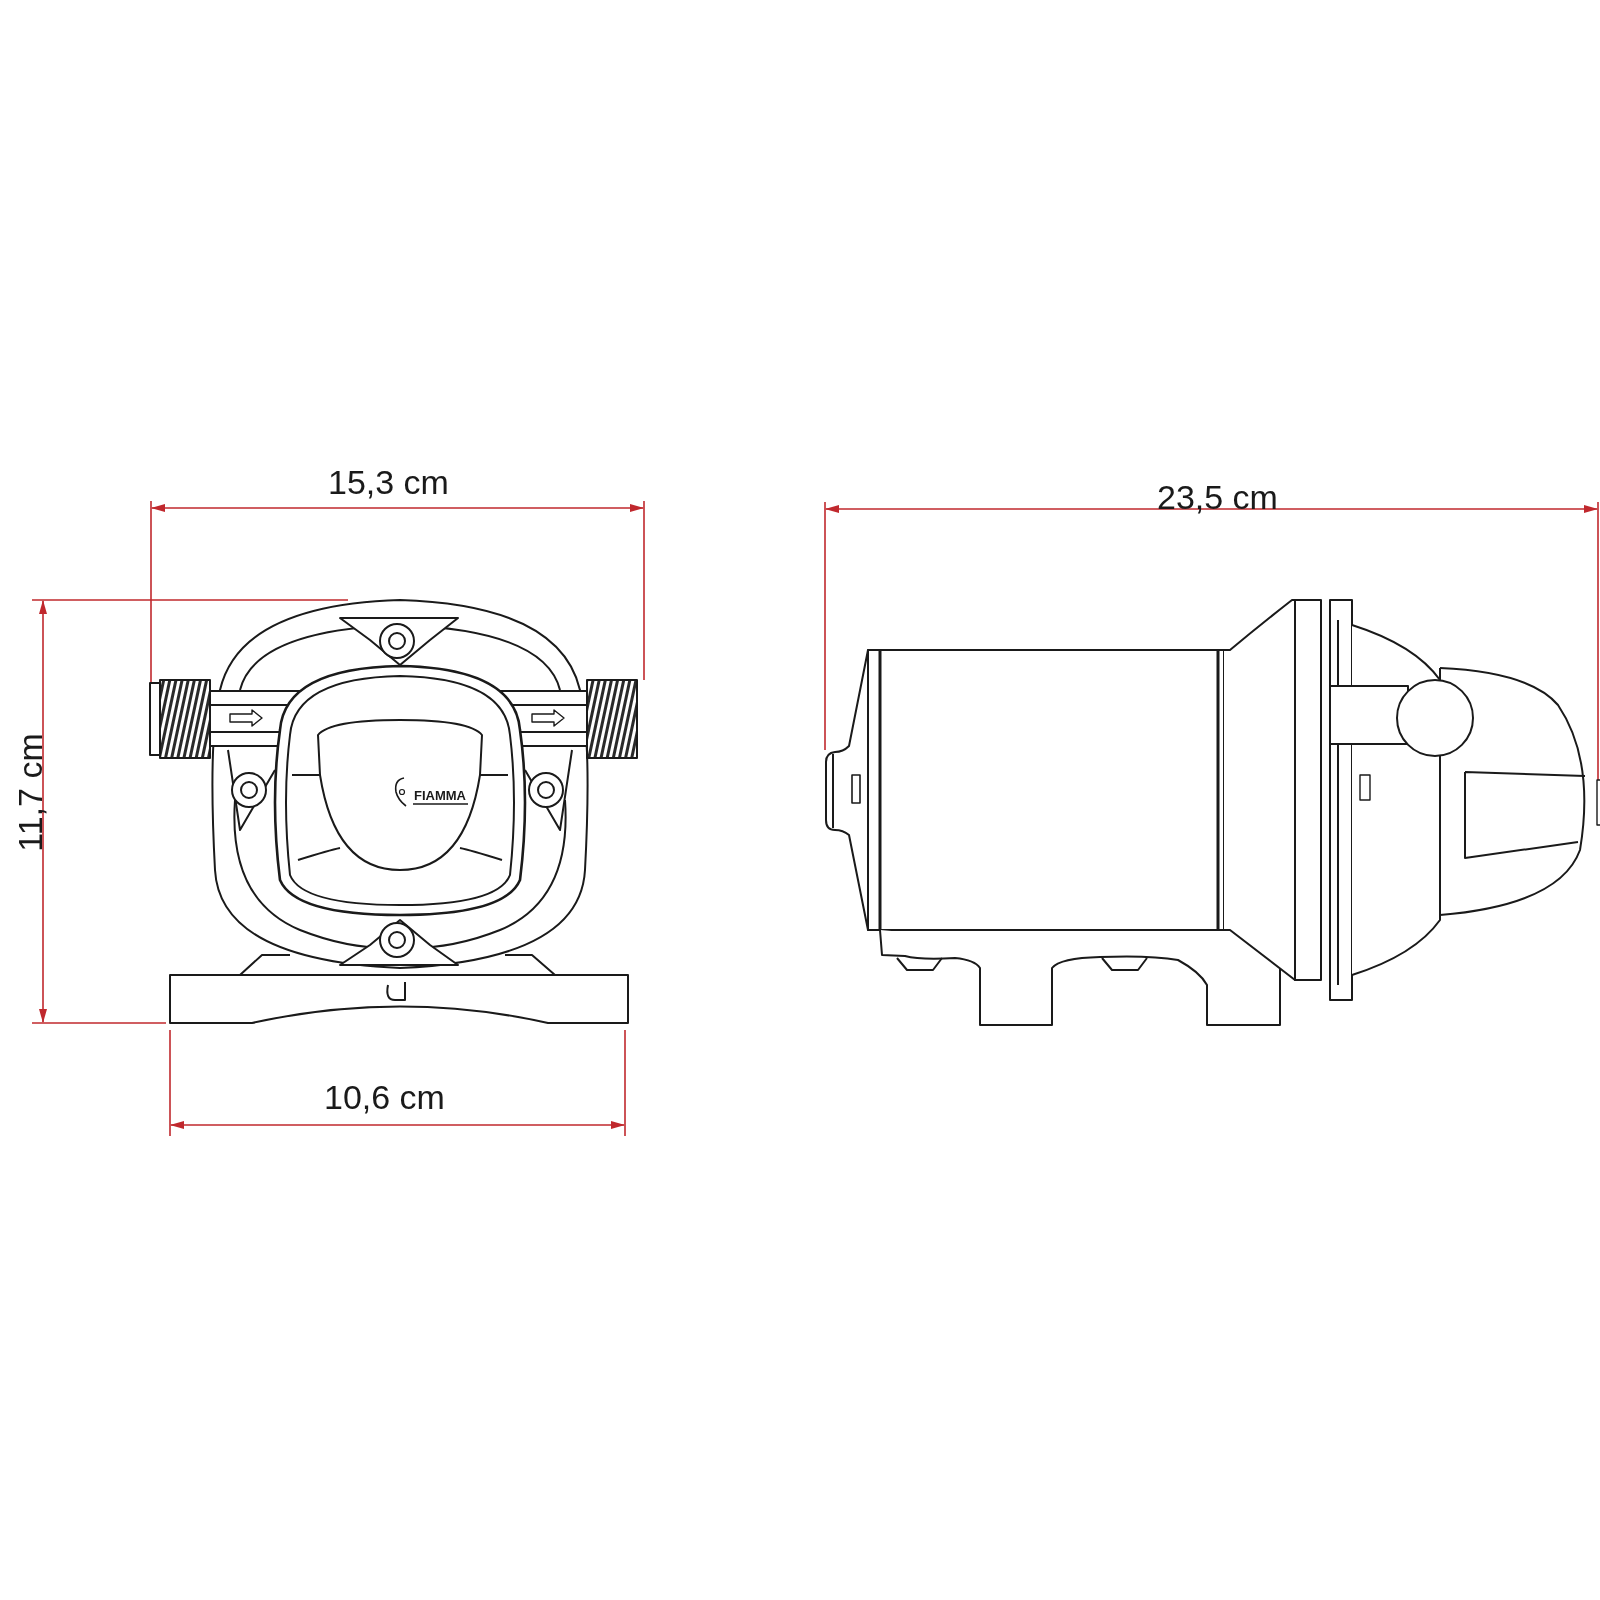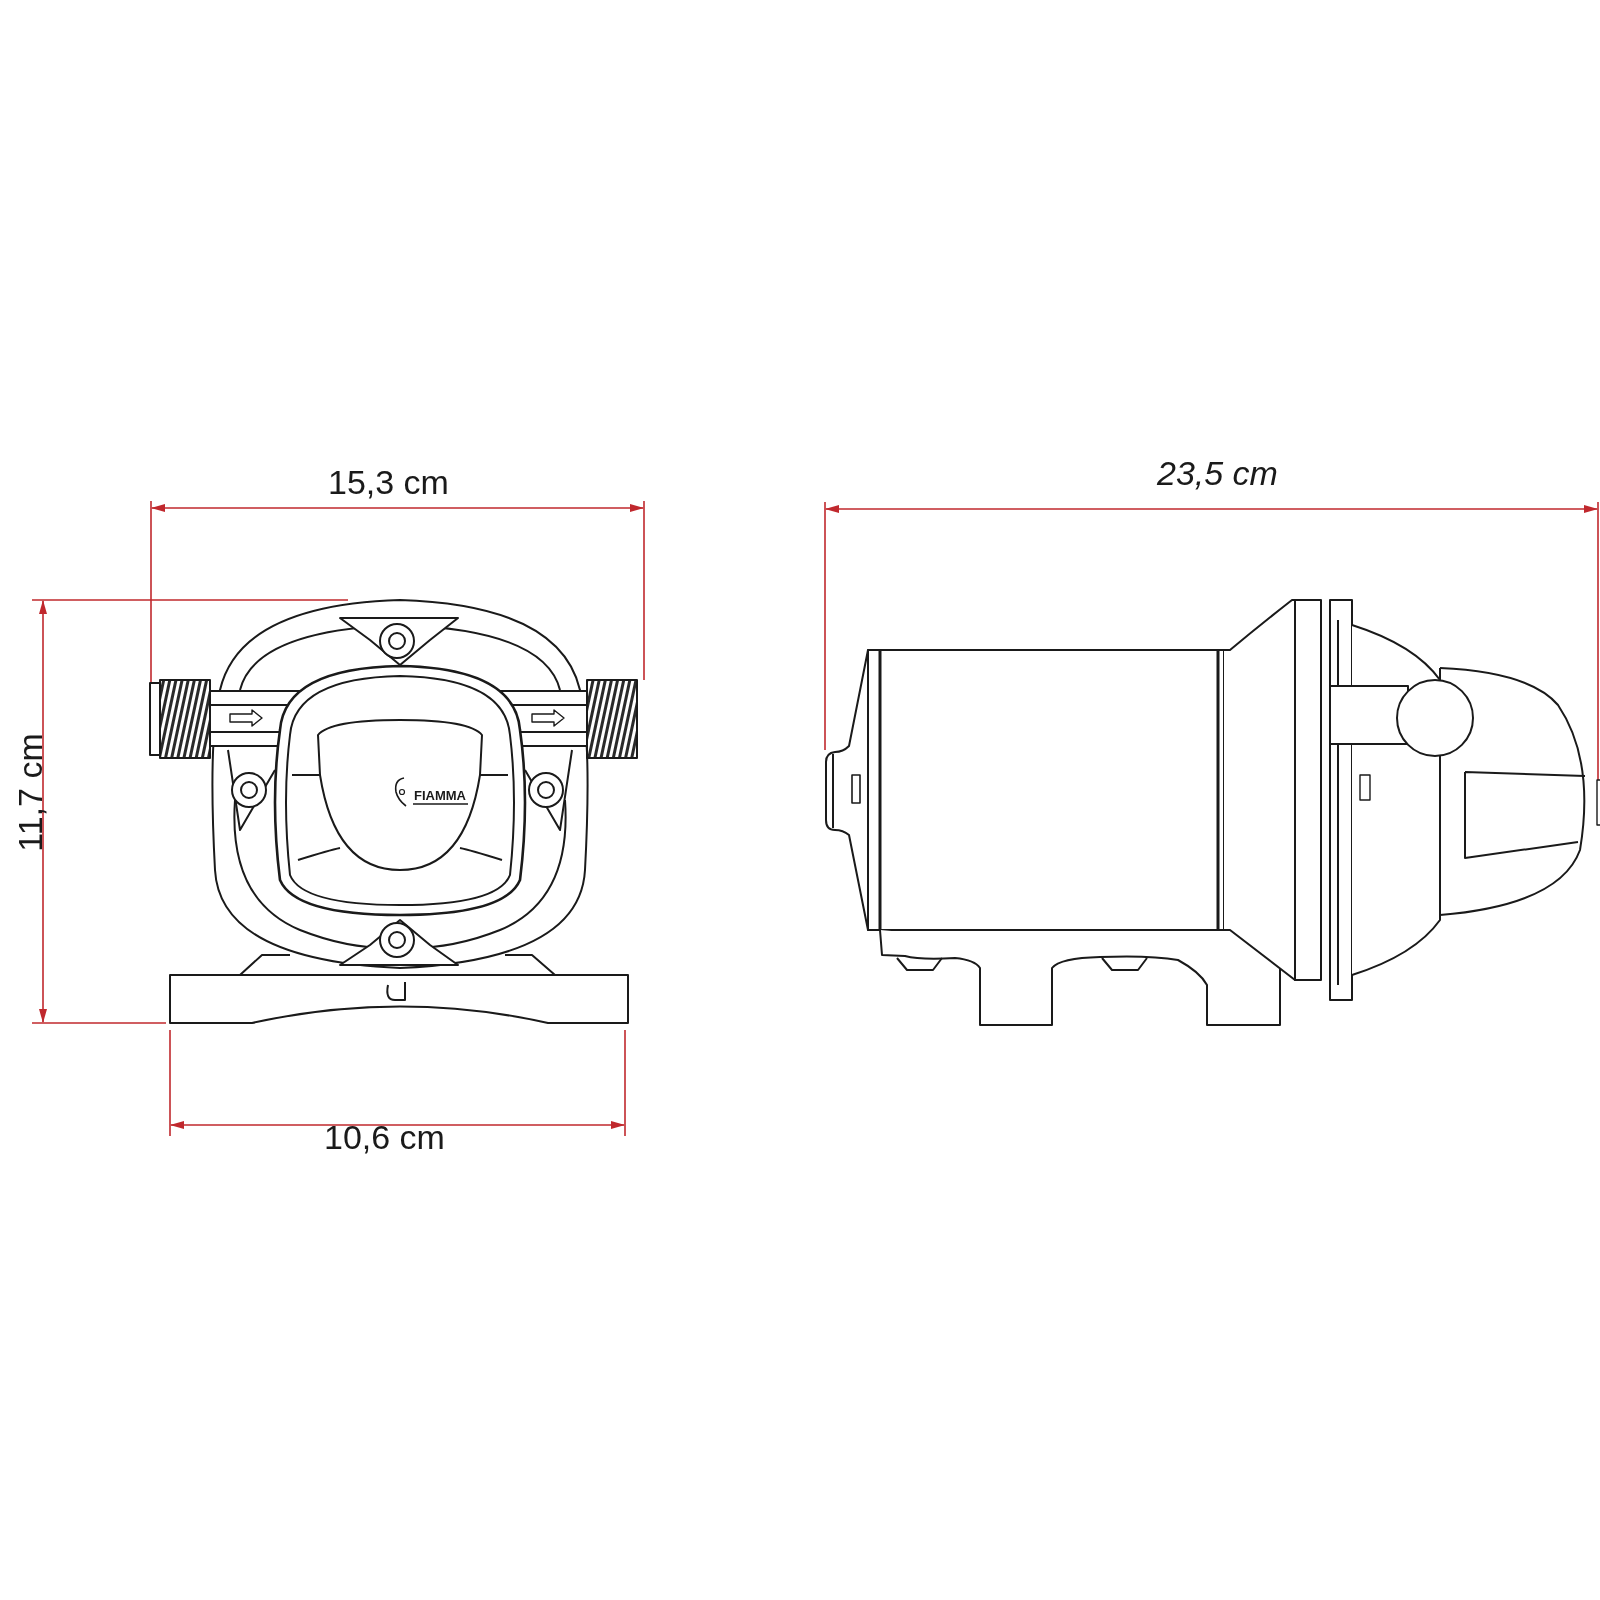--- a/index.html
+++ b/index.html
@@ -120,14 +120,14 @@
     <rect x="1597" y="780" width="4" height="45" fill="#fff" stroke-width="1.4"></rect>
 
     <rect x="1330" y="686" width="78" height="58" fill="#fff"></rect>
     <circle cx="1435" cy="718" r="38" fill="#fff"></circle>
     <rect x="1360" y="775" width="10" height="25" fill="#fff" stroke-width="1.4"></rect>
   </g>
 </svg>
 
 <div class="dim-label" style="left:328px; top:463px;">15,3 cm</div>
 <div class="dim-label vertical" style="left:-30px; top:773px; width:120px; text-align:center;">11,7 cm</div>
-<div class="dim-label" style="left:324px; top:1118px;">10,6 cm</div>
-<div class="dim-label" style="left:1157px; top:454px;font-style:italic;">23,5 cm</div>
+<div class="dim-label" style="left:324px; top:1078px;">10,6 cm</div>
+<div class="dim-label" style="left:1157px; top:478px;">23,5 cm</div>
 
 </body></html>

